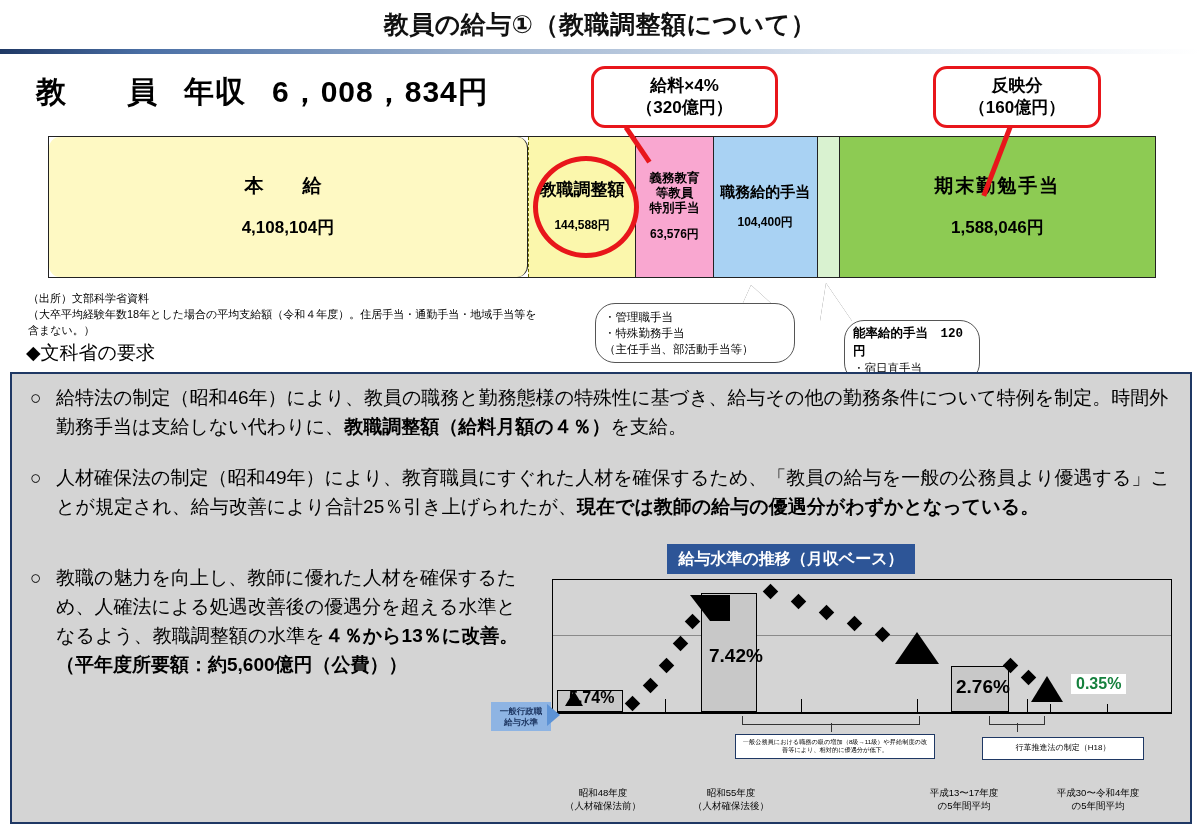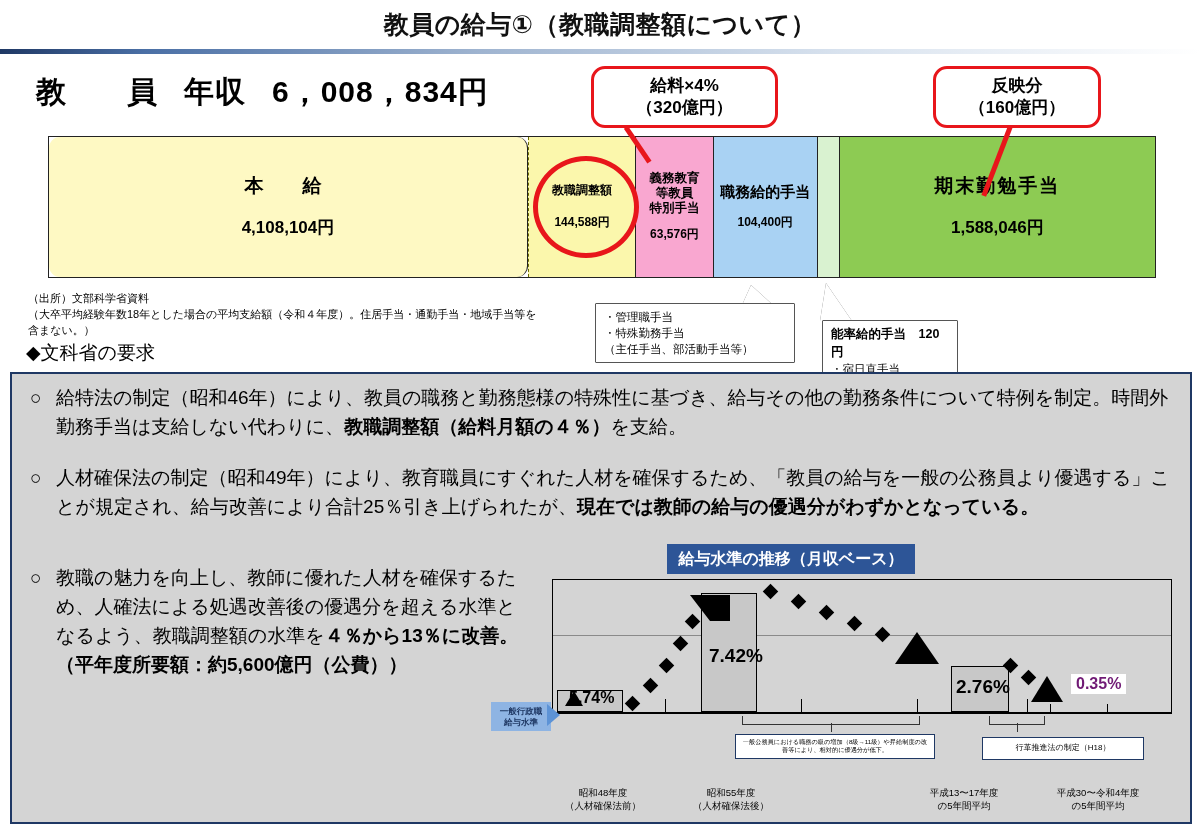--- a/index.html
+++ b/index.html
@@ -44,21 +44,21 @@
   }
   .seg:last-child { border-right: none; }
   .seg .sname { font-weight: bold; color: #000; line-height: 1.18; text-align:center; }
   .seg .sval  { font-weight: bold; color: #000; }
 
   .seg-honkyu   { width: 43.3%; background: #fef9c3; border-radius: 11px; }
   .seg-honkyu .sname { font-size: 19px; letter-spacing: 10px; margin-bottom: 18px; }
   .seg-honkyu .sval  { font-size: 17px; }
 
   .seg-chosei   { width: 9.8%;  background: #fbf7ac; border-left: 1.5px dashed #6b6b00; }
-  .seg-chosei .sname { font-size: 12px; margin-bottom: 16px; }
+  .seg-chosei .sname { font-size: 17px; margin-bottom: 16px; }
   .seg-chosei .sval  { font-size: 12px; }
 
   .seg-gimu     { width: 7.0%;  background: #f9a7d0; }
   .seg-gimu .sname { font-size: 12.5px; margin-bottom: 10px; }
   .seg-gimu .sval  { font-size: 12px; }
 
   .seg-shokumu  { width: 9.4%;  background: #a9d2f3; }
   .seg-shokumu .sname { font-size: 15px; margin-bottom: 14px; }
   .seg-shokumu .sval  { font-size: 12px; }
 
@@ -91,25 +91,25 @@
 
   
   .source {
     position: absolute; left: 28px; top: 291px; width: 575px;
     font-size: 11px; line-height: 1.45; color: #000;
   }
 
   
   .callout-gray {
     position: absolute; background: #fff; border: 1.5px solid #555;
-    border-radius: 1px; font-size: 11.5px; line-height: 1.4; color: #000;
+    border-radius: 20px; font-size: 11.5px; line-height: 1.4; color: #000;
     padding: 5px 8px;
   }
   .cg-1 { left: 595px; top: 303px; width: 200px; }
-  .cg-2 { left: 822px; top: 320px; width: 136px; }
+  .cg-2 { left: 844px; top: 320px; width: 136px; font-family: Liberation Mono, monospace; }
   .cg-2 .b { font-weight: bold; font-size: 12.5px; }
   .cg-tail { position: absolute; width: 0; height: 0; }
   .cgt-1 { left: 742px; top: 285px; border-left: 9px solid transparent; border-right: 22px solid transparent; border-bottom: 20px solid #fff; filter: drop-shadow(0 0 0.6px #555); }
   .cgt-2 { left: 820px; top: 283px; border-left: 6px solid transparent; border-right: 26px solid transparent; border-bottom: 38px solid #fff; filter: drop-shadow(0 0 0.6px #555); }
 
   
   .sec-head {
     position: absolute; left: 26px; top: 340px;
     font-size: 19px; font-weight: normal; color: #000;
   }
@@ -143,21 +143,21 @@
   .cbar {
     position: absolute; bottom: 0; background: #c8c8c8; border: 1.4px solid #000;
   }
   .cbar-lbl {
     position: absolute; font-size: 19px; font-weight: bold; color: #000; white-space: nowrap;
   }
   .tick { position: absolute; bottom: 0; width: 1.4px; height: 13px; background: #000; }
   .tri { position: absolute; width: 0; height: 0; }
   .dot { position: absolute; width: 11px; height: 11px; background: #000; }
   .val-red {
-    position: absolute; background: #fff; color: #701a75;
+    position: absolute; background: #fff; color: #15803d;
     font-size: 16px; font-weight: bold; padding: 1px 5px;
   }
   .lvl-left {
     position: absolute; left: -62px; top: 122px; width: 60px;
     background: #8eb4e3; color: #1f3864; font-size: 8.5px; font-weight: bold;
     text-align: center; line-height: 1.25; padding: 4px 2px;
   }
   .lvl-arrow {
     position: absolute; left: -6px; top: 124px; width: 0; height: 0;
     border-top: 11px solid transparent; border-bottom: 11px solid transparent;

